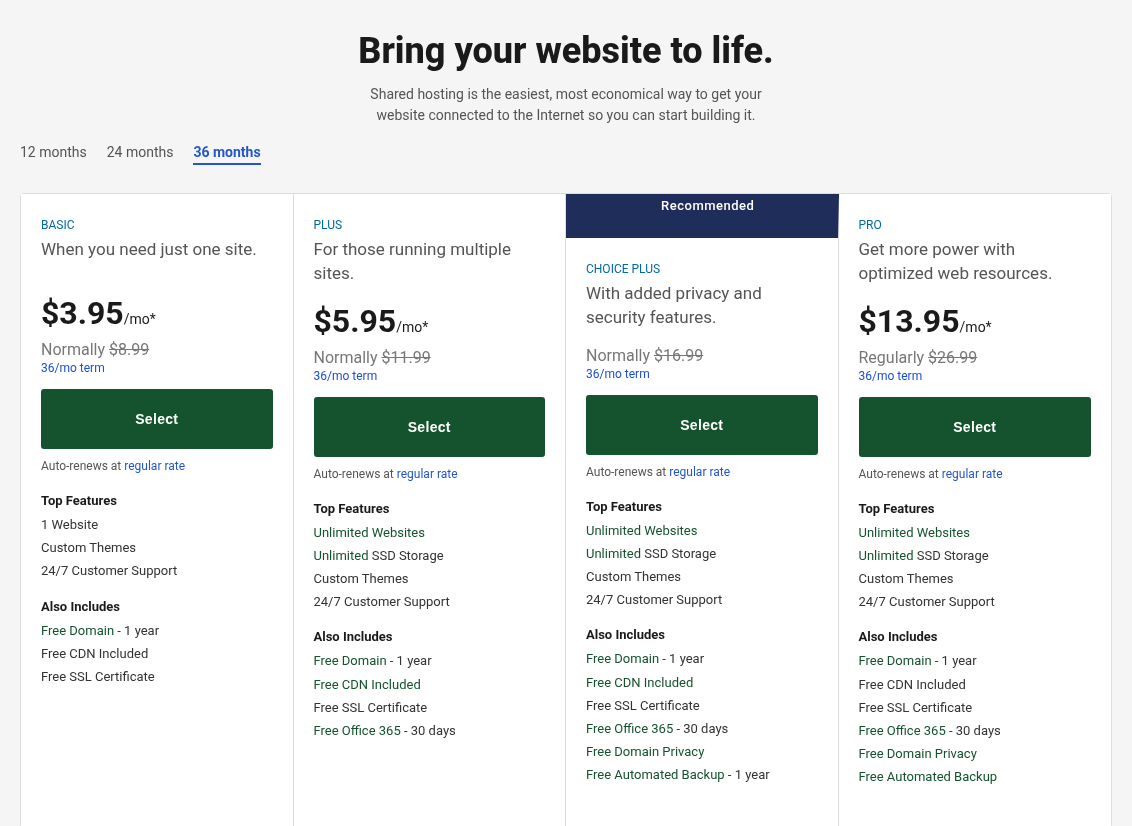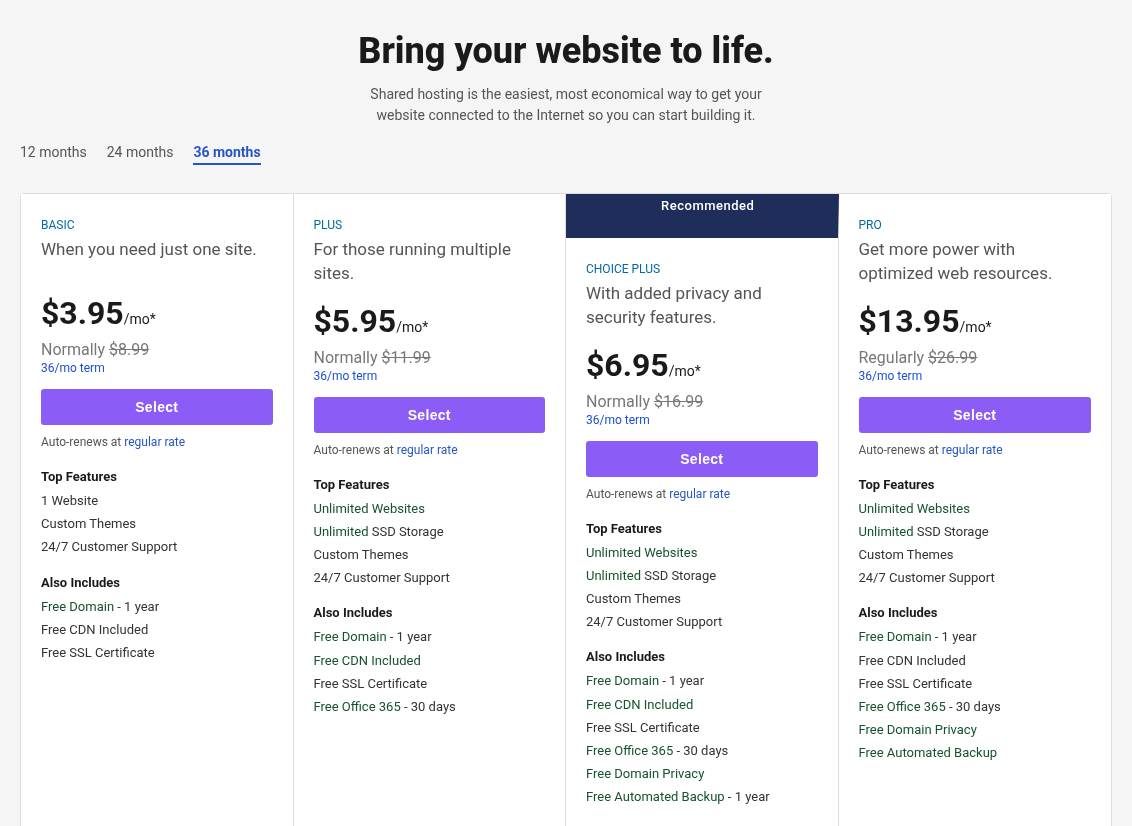--- a/index.html
+++ b/index.html
@@ -116,24 +116,24 @@
       color: #777;
     }
     .price-term {
       font-size: 12px;
       color: #1d4ed8;
       margin-bottom: 14px;
     }
     .select-btn {
       display: block;
       width: 100%;
-      background: #8b5cf6;
+      background: #14532d;
       color: #fff;
       border: none;
-      padding: 10px;
+      padding: 22px;
       font-size: 14px;
       font-weight: 600;
       cursor: pointer;
       border-radius: 3px;
       margin-bottom: 10px;
       letter-spacing: 0.3px;
     }
     .auto-renew {
       font-size: 12px;
       color: #555;
@@ -230,23 +230,20 @@
         <li><a class="link-blue">Free CDN Included</a></li>
         <li>Free SSL Certificate</li>
         <li><a class="link-blue">Free Office 365</a> - 30 days</li>
       </ul>
     </div>
 
     <div class="plan-card recommended">
       <div class="recommended-badge">Recommended</div>
       <div class="plan-name">CHOICE PLUS</div>
       <div class="plan-desc">With added privacy and security features.</div>
-      <div class="price-block">
-        <span class="price-main">$6.95</span><span class="price-per">/mo*</span>
-      </div>
       <div class="price-normal">Normally <s>$16.99</s></div>
       <div class="price-term">36/mo term</div>
       <button class="select-btn">Select</button>
       <div class="auto-renew">Auto-renews at <a class="link-blue">regular rate</a></div>
       <div class="section-title">Top Features</div>
       <ul class="feature-list">
         <li><a class="link-blue">Unlimited Websites</a></li>
         <li><a class="link-blue">Unlimited</a> SSD Storage</li>
         <li>Custom Themes</li>
         <li>24/7 Customer Support</li>

